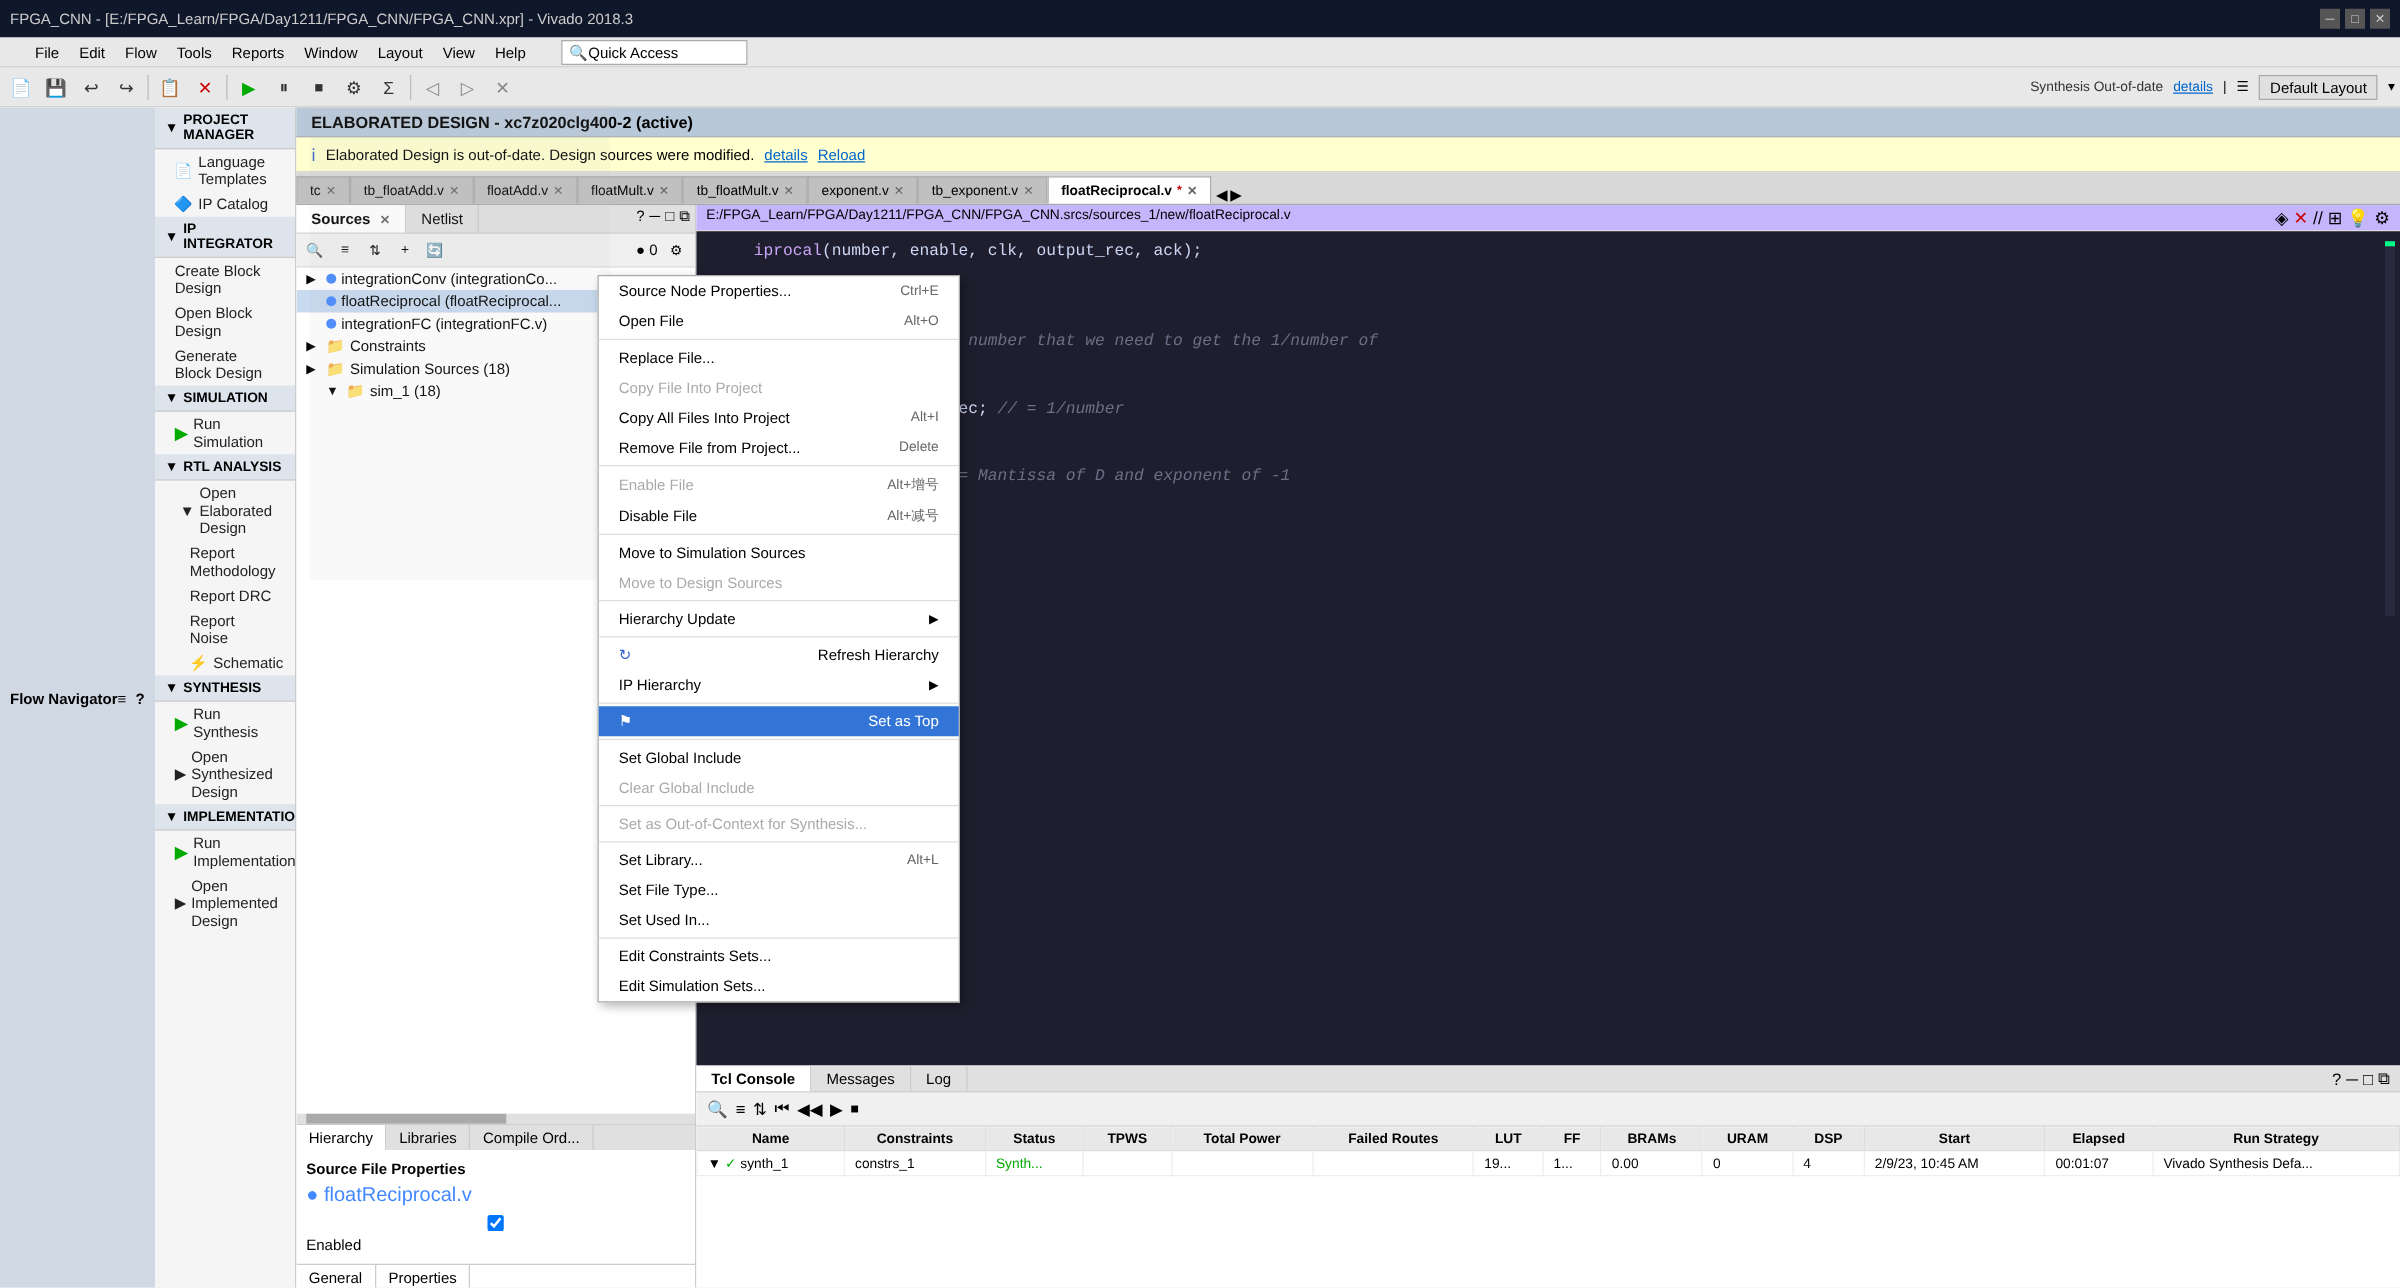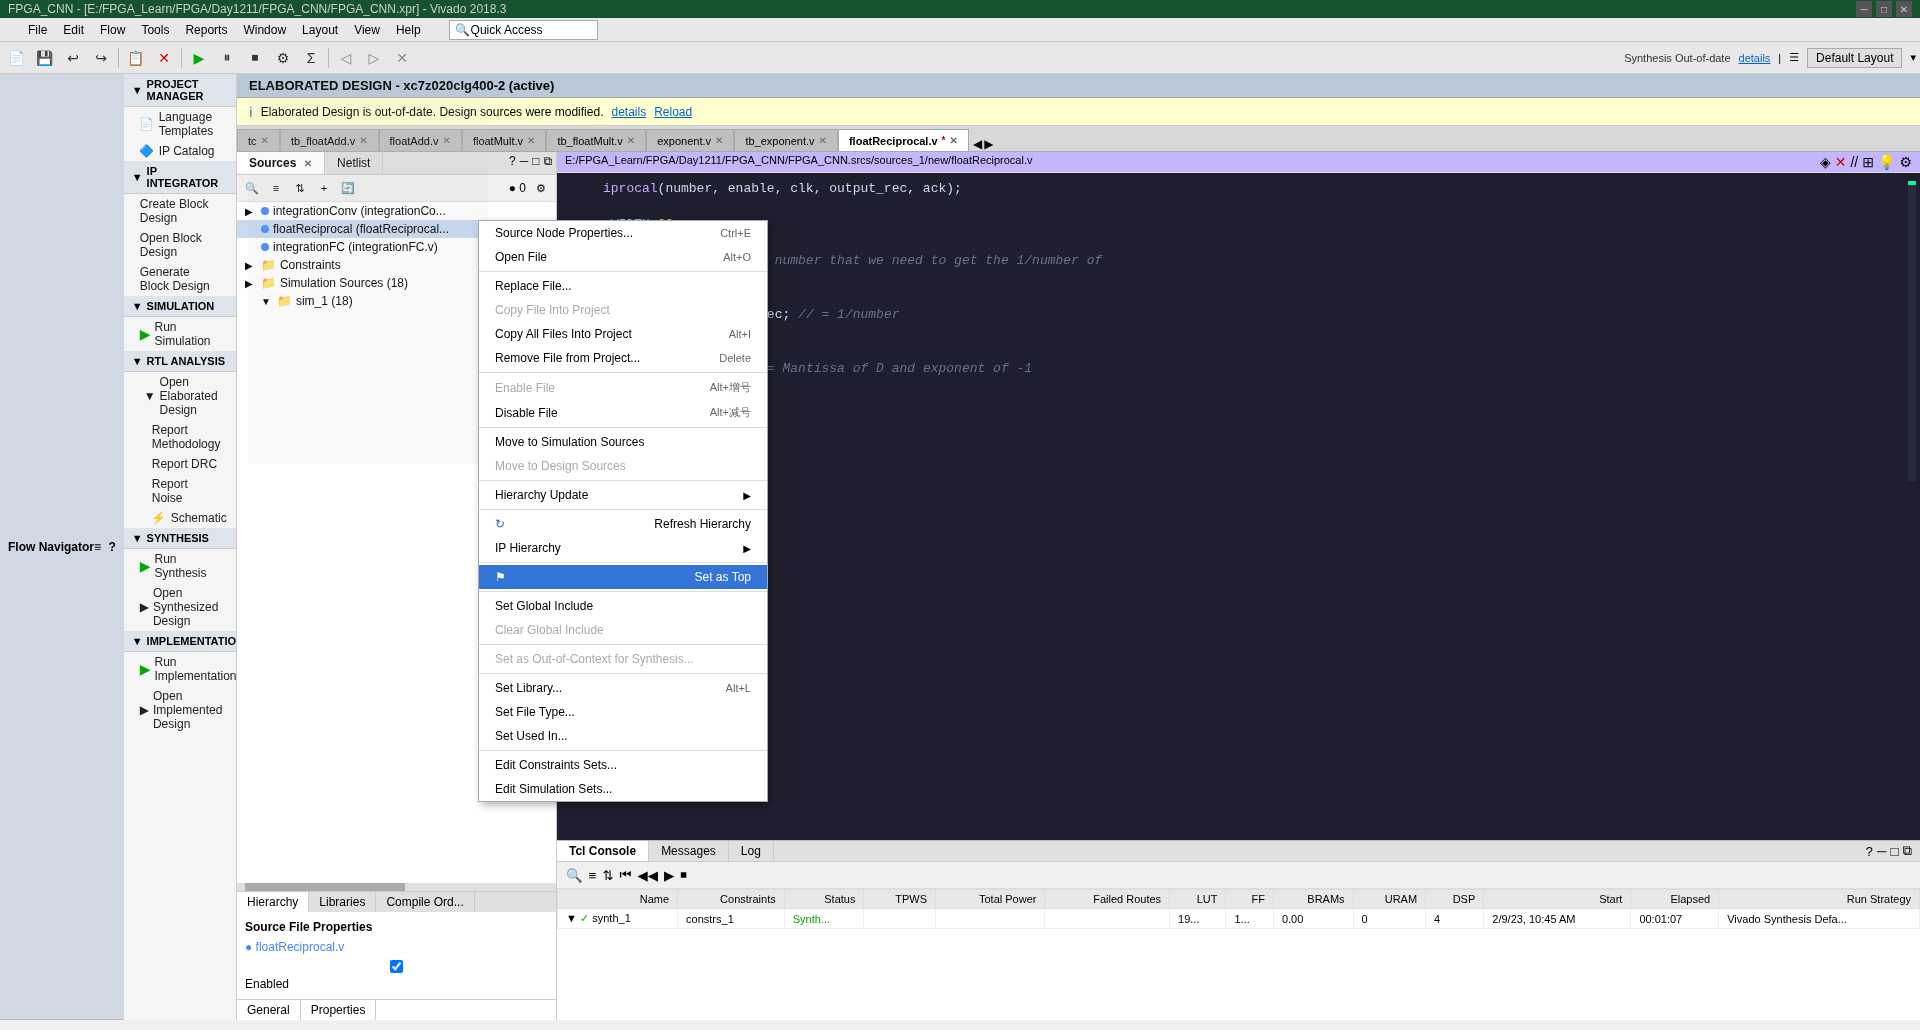--- a/index.html
+++ b/index.html
@@ -1,19 +1,19 @@
 <!DOCTYPE html>
 <html><head>
   <meta charset="utf-8">
   <style>
     * { box-sizing: border-box; margin: 0; padding: 0; }
     body { font-family: 'Segoe UI', Arial, sans-serif; font-size: 12px; background: #f0f0f0; overflow: hidden; width: 1920px; height: 1030px; }
     
     
-    #title-bar { background: #14532d; color: #ccc; height: 18px; display: flex; align-items: center; justify-content: space-between; padding: 0 8px; }
+    #title-bar { background: #0f172a; color: #ccc; height: 30px; display: flex; align-items: center; justify-content: space-between; padding: 0 8px; }
     #title-bar .win-controls { display: flex; gap: 4px; }
     #title-bar .win-btn { width: 16px; height: 16px; background: #555; border: none; cursor: pointer; color: #ccc; font-size: 10px; display: flex; align-items: center; justify-content: center; }
 
     
     #menu-bar { background: #e8e8e8; height: 24px; display: flex; align-items: center; padding: 0 20px; border-bottom: 1px solid #ccc; }
     #menu-bar .menu-item { padding: 2px 8px; cursor: pointer; font-size: 12px; }
     #quick-access { display: flex; align-items: center; margin-left: 20px; background: white; border: 1px solid #aaa; padding: 1px 6px; height: 20px; }
     #quick-access input { border: none; outline: none; font-size: 12px; width: 120px; }
 
     
@@ -71,21 +71,21 @@
     .tree-item.selected { background: #c8daf0; }
     .tree-expand { font-size: 10px; width: 12px; }
     .blue-dot { width: 8px; height: 8px; background: #4488ff; border-radius: 50%; display: inline-block; }
     .gray-folder { color: #888; font-size: 12px; }
     #sources-bottom { border-top: 1px solid #ccc; }
     #src-bottom-tabs { display: flex; background: #e0e0e0; }
     .src-bottom-tab { padding: 3px 10px; cursor: pointer; font-size: 12px; border-right: 1px solid #ccc; }
     .src-bottom-tab.active { background: white; }
     #source-file-props { padding: 8px; }
     .prop-title { font-weight: bold; margin-bottom: 6px; }
-    .prop-file { color: #4488ff; font-size: 12px; }
+    .prop-file { color: #4488ff; font-size: 16px; }
     .prop-enabled { display: flex; gap: 4px; margin-top: 6px; font-size: 12px; flex-direction: column; }
     #scroll-indicator { background: #e0e0e0; height: 8px; }
 
     
     #editor-area { flex: 1; display: flex; flex-direction: column; overflow: hidden; }
     #file-path-bar { background: #c4b5fd; padding: 2px 8px; font-size: 11px; border-bottom: 1px solid #ddd; display: flex; align-items: flex-start; justify-content: space-between; }
     #code-editor { flex: 1; background: #1e1e2e; color: #cdd6f4; font-family: 'Courier New', monospace; font-size: 13px; padding: 8px; overflow: auto; position: relative; }
     .code-line { display: flex; gap: 8px; min-height: 18px; }
     .line-num { color: #585b70; min-width: 30px; text-align: right; user-select: none; }
     .code-text { white-space: pre; }
@@ -102,21 +102,21 @@
     .ctx-shortcut { color: #666; font-size: 11px; }
     .ctx-arrow { font-size: 10px; }
 
     
     #bottom-panel { height: 180px; border-top: 1px solid #bbb; background: white; display: flex; flex-direction: column; }
     #bottom-tabs { background: #e0e0e0; display: flex; border-bottom: 1px solid #ccc; }
     .bottom-tab { padding: 3px 12px; cursor: pointer; font-size: 12px; border-right: 1px solid #ccc; }
     .bottom-tab.active { background: white; font-weight: bold; }
     #bottom-content { flex: 1; overflow: auto; }
     #bottom-table { width: 100%; border-collapse: collapse; font-size: 11px; }
-    #bottom-table th { background: #e8e8e8; padding: 3px 8px; border: 1px solid #ddd; text-align: right; font-weight: normal; position: sticky; top: 0; }
+    #bottom-table th { background: #e8e8e8; padding: 3px 8px; border: 1px solid #ddd; text-align: center; font-weight: bold; position: sticky; top: 0; }
     #bottom-table td { padding: 3px 8px; border: 1px solid #eee; }
     #bottom-table tr:nth-child(even) { background: #f8f8f8; }
     .status-synth { color: #00aa00; }
 
     
     ::-webkit-scrollbar { width: 8px; height: 8px; }
     ::-webkit-scrollbar-track { background: #f0f0f0; }
     ::-webkit-scrollbar-thumb { background: #aaa; }
   </style>
 </head>

